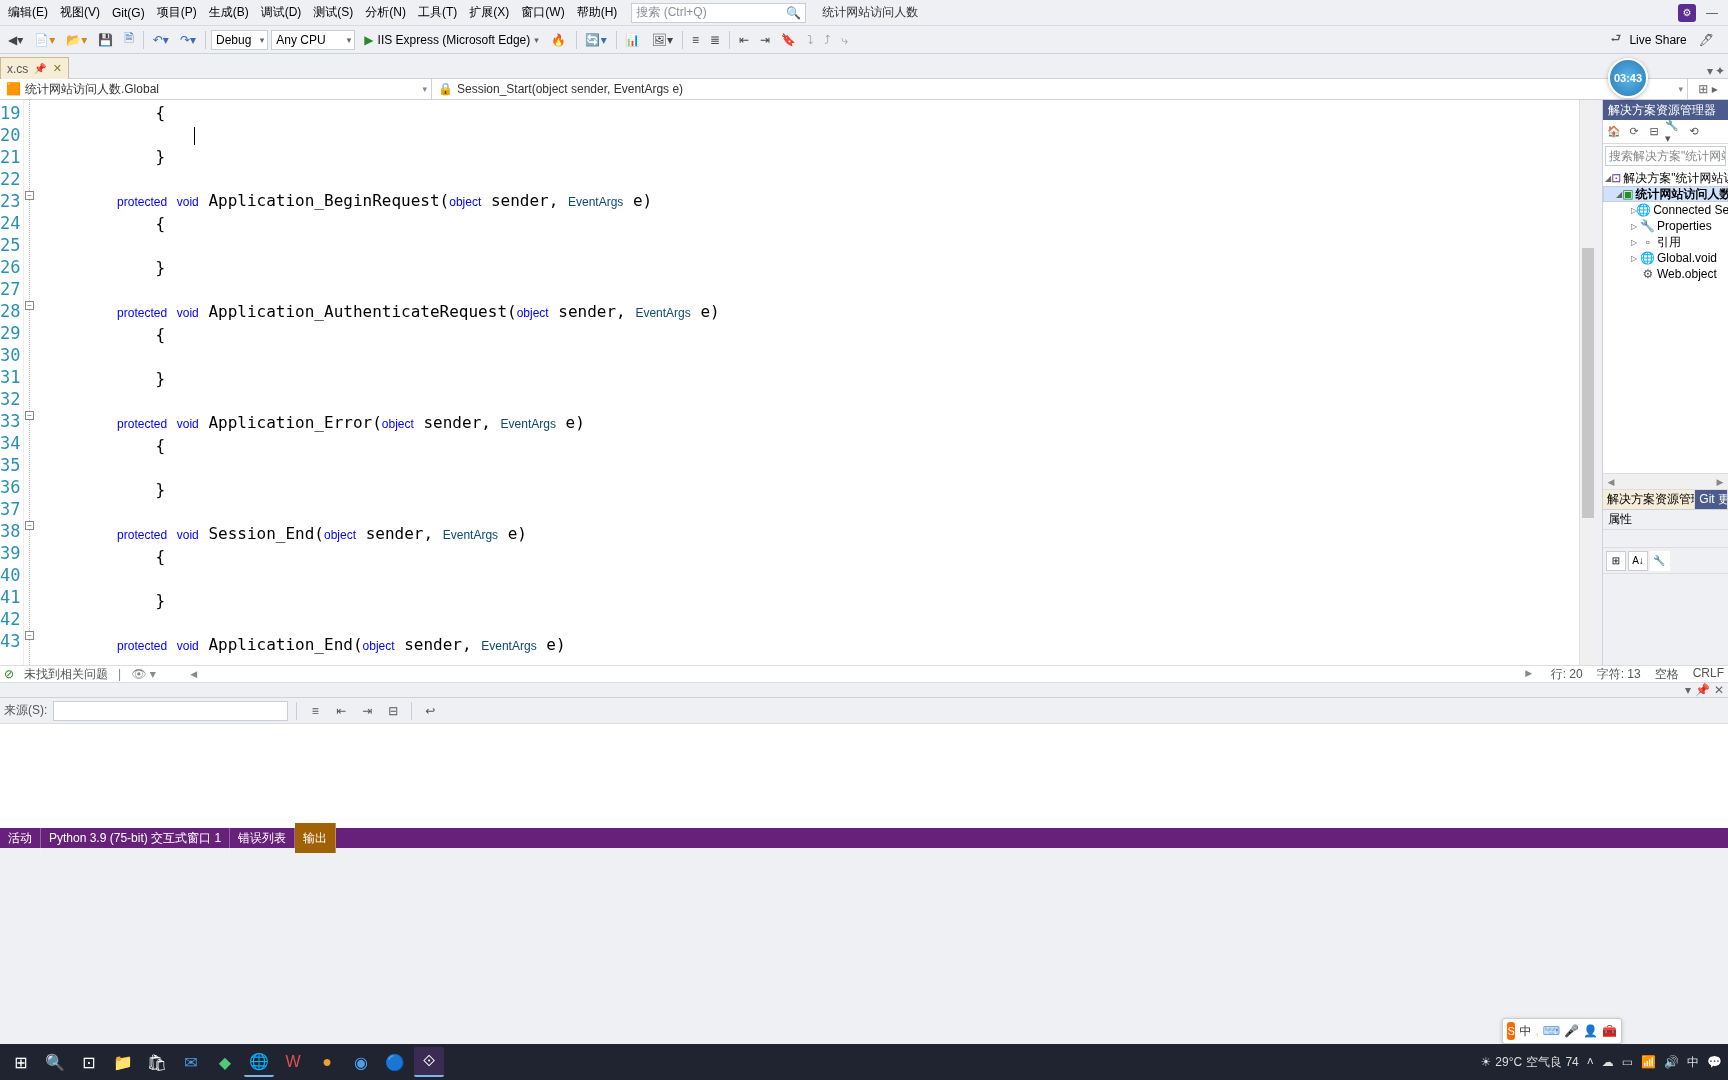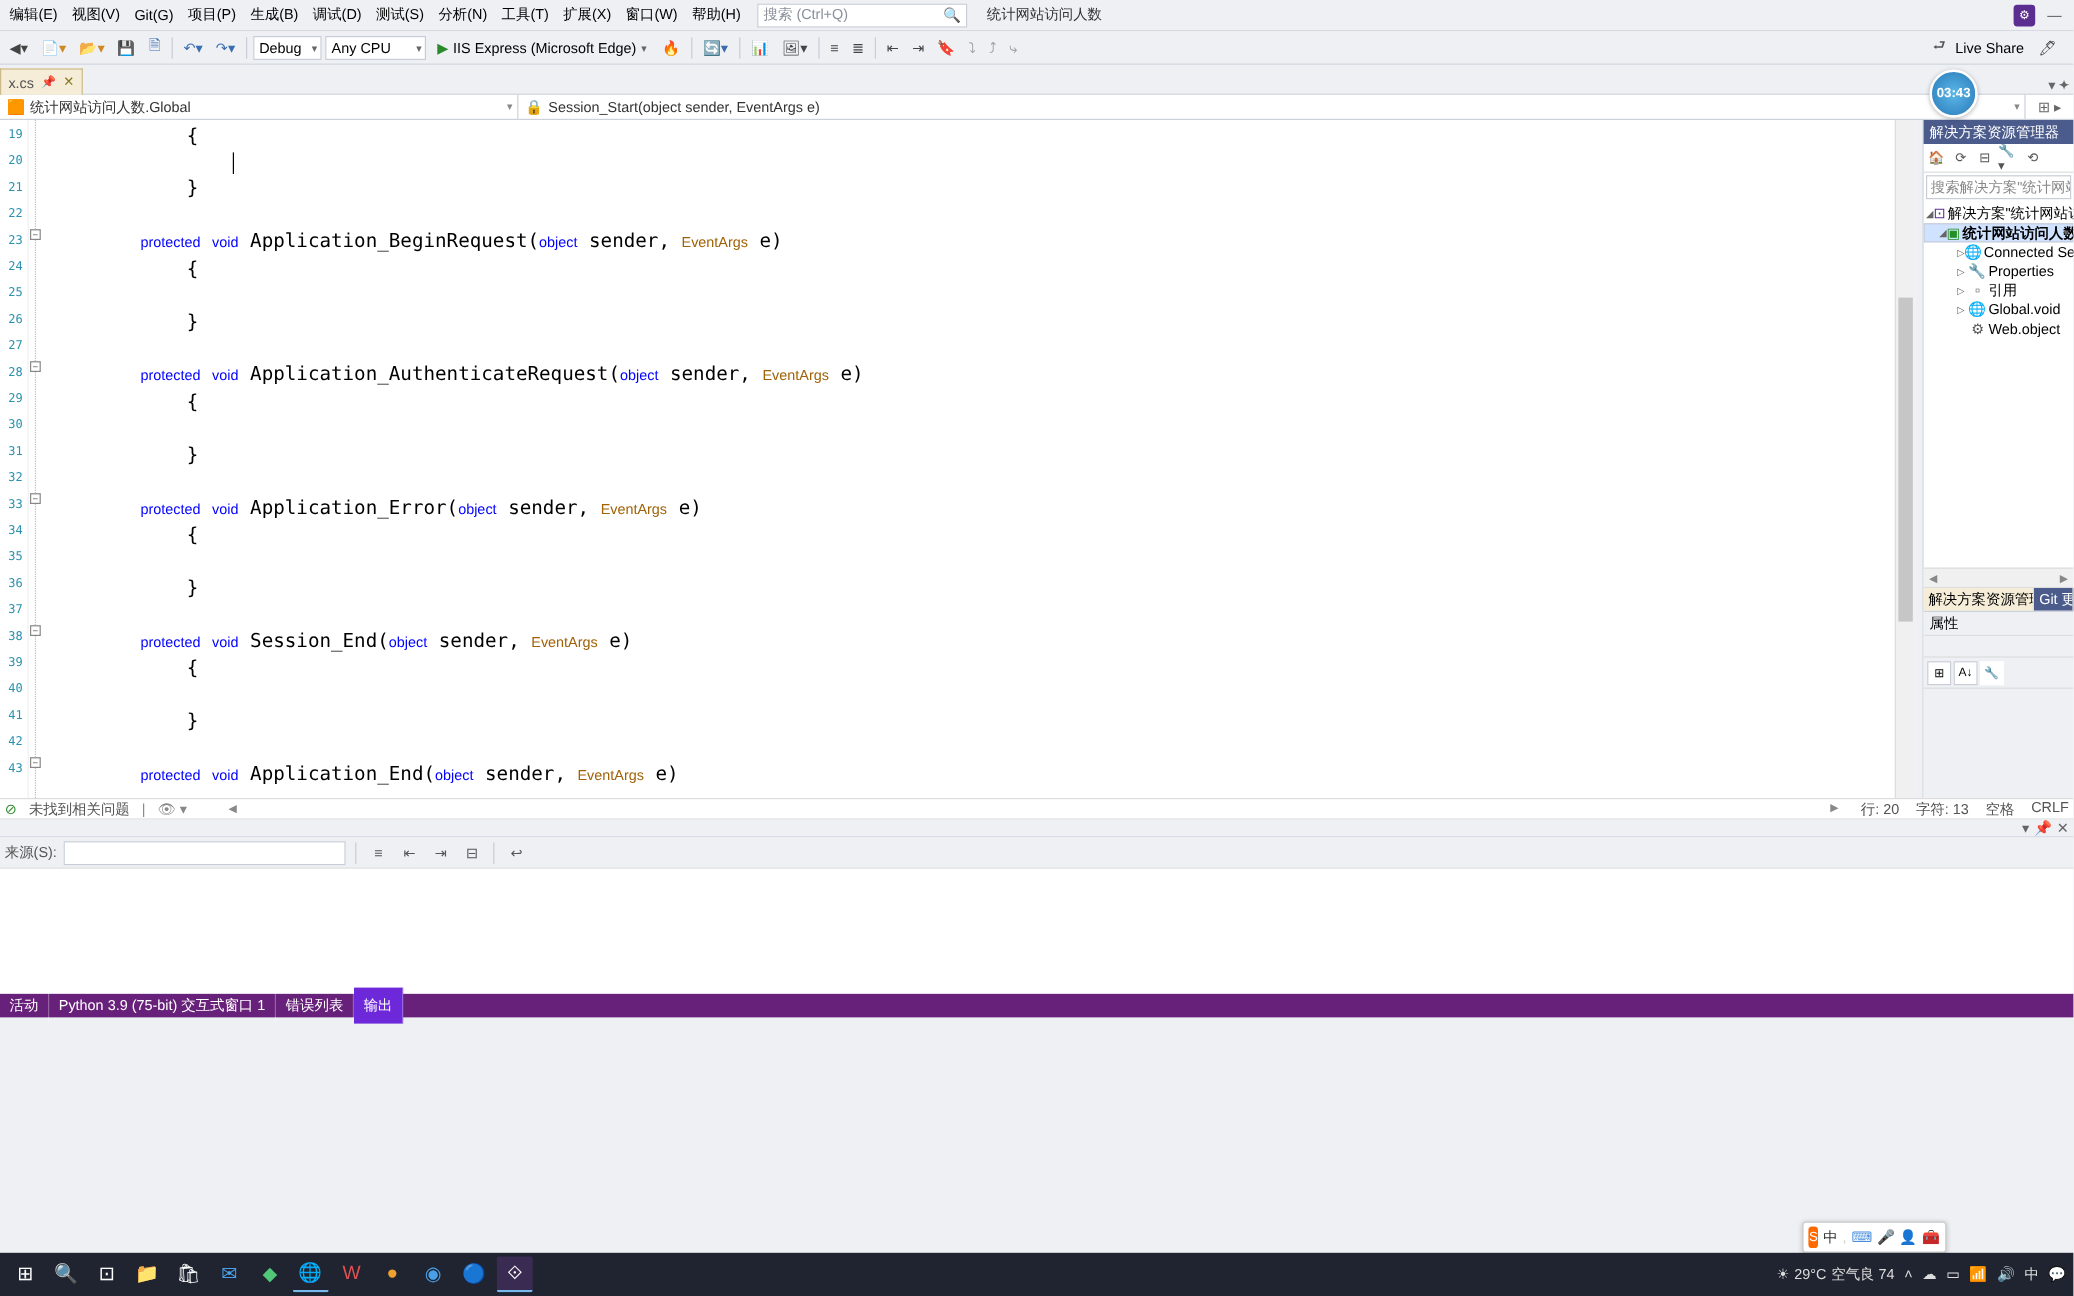--- a/index.html
+++ b/index.html
@@ -25,26 +25,26 @@
 .tabbar .tabright{margin-left:auto;display:flex;gap:2px;padding-right:3px;color:#666}
 .navbar{height:22px;background:#fff;border-top:1px solid #ccd1db;border-bottom:1px solid #ccd1db;display:flex}
 .navcell{border-right:1px solid #ccd1db;display:flex;align-items:center;padding:0 6px;position:relative;color:#333}
 .navcell::after{content:"▾";position:absolute;right:4px;color:#888;font-size:9px}
 .nav1{width:378px}.nav2{width:432px}.nav3{flex:1}
 .navbar .navend{width:40px;display:flex;align-items:center;justify-content:center;gap:2px;color:#666}
 .cube{color:#b8860b;margin-right:4px}
 .meth{color:#888;margin-right:4px}
 .main{display:flex;height:565px}
 .editor{flex:1;background:#fff;display:flex;position:relative}
-.gutter{width:24px;background:#fff;border-right:1px solid #eee;color:#2b91af;text-align:right;padding-right:4px;font-family:Consolas,monospace;font-size:10px;line-height:22px;padding-top:2px}
+.gutter{width:24px;background:#fff;border-right:1px solid #eee;color:#2b91af;text-align:right;padding-right:4px;font-family:Consolas,monospace;font-size:17px;line-height:22px;padding-top:2px}
 .fold{width:14px;background:#fff;position:relative}
 .foldline{position:absolute;left:5px;top:0;bottom:0;border-left:1px dotted #bbb}
 .foldbox{position:absolute;left:1px;width:9px;height:9px;border:1px solid #888;background:#fff;font-size:8px;line-height:7px;text-align:center;color:#555;cursor:pointer}
 .code{flex:1;font-family:"NSimSun",Consolas,monospace;font-size:16px;line-height:22px;padding:2px 0 0 2px;color:#000;white-space:pre;position:relative}
-.kw{color:#0000ff}.typ{color:#a16207}
+.kw{color:#0000ff}.typ{color:#0c4a6e}
 .caret{display:inline-block;width:1px;height:18px;background:#000;vertical-align:middle;animation:bl 1s step-end infinite}
 @keyframes bl{50%{opacity:0}}
 .vscroll{width:17px;background:#f0f0f0;border-left:1px solid #ddd;position:relative}
 .vthumb{position:absolute;left:2px;right:2px;top:148px;height:270px;background:#c6c6c6}
 .vsplit{width:6px;background:#eef0f4;cursor:ew-resize}
 .spanel{width:126px;background:#fff;border-left:1px solid #ccd1db;display:flex;flex-direction:column}
 .sphdr{height:20px;background:#4a5b8c;color:#fff;padding:0 5px;display:flex;align-items:center;font-size:11px;position:relative}
 .sphdr .title{overflow:hidden;white-space:nowrap}
 .sptool{height:24px;border-bottom:1px solid #ddd;display:flex;align-items:center;gap:2px;padding:0 2px}
 .sptool .ti{width:18px;height:18px;display:flex;align-items:center;justify-content:center;color:#555;cursor:pointer;font-size:11px}
@@ -67,21 +67,21 @@
 .statusline .r{margin-left:auto;display:flex;gap:14px}
 .outhdr{height:15px;background:#eef0f4;border-bottom:1px solid #ccd1db;display:flex;justify-content:flex-end;align-items:center;gap:4px;padding-right:4px;color:#666;font-size:10px}
 .output{height:130px;background:#fff;display:flex;flex-direction:column}
 .otool{height:26px;border-bottom:1px solid #ddd;display:flex;align-items:center;padding:0 4px;gap:6px;background:#eef0f4}
 .otool .lbl{color:#555}
 .otool .osel{width:235px;height:20px;border:1px solid #c8cdd8;background:#fff}
 .otool .obt{width:20px;height:20px;border:1px solid transparent;display:flex;align-items:center;justify-content:center;cursor:pointer;color:#555}
 .obody{flex:1;background:#fff}
 .bottombar{height:20px;background:#68217a;color:#fff;display:flex;align-items:center;font-size:11px}
 .bottombar .bi{padding:15px 8px;border-right:1px solid rgba(255,255,255,.3);height:100%;display:flex;align-items:center}
-.bottombar .bi.act{background:#6d28d9}
+.bottombar .bi.act{background:#a16207}
 .taskbar{position:absolute;left:0;right:0;bottom:0;height:36px;background:#1f2430;display:flex;align-items:center;padding:0 6px;gap:4px}
 .taskbar .tb{width:30px;height:30px;display:flex;align-items:center;justify-content:center;border-radius:2px;cursor:pointer;color:#fff;font-size:16px}
 .taskbar .tb.act{border-bottom:2px solid #76b9ed}
 .taskbar .tray{margin-left:auto;display:flex;align-items:center;gap:8px;color:#ddd;font-size:11px}
 .weather{display:flex;align-items:center;gap:4px}
 .sogou{position:absolute;right:106px;bottom:36px;width:120px;height:26px;background:#fff;border:1px solid #ccc;border-radius:3px;display:flex;align-items:center;padding:0 4px;gap:4px;box-shadow:0 1px 4px rgba(0,0,0,.2);font-size:12px}
 .sogou .s{width:18px;height:18px;background:#ff6a00;border-radius:3px;color:#fff;display:flex;align-items:center;justify-content:center;font-size:11px}
 .sogou .ic{color:#4a90d9}
 .timer{position:absolute;right:80px;top:58px;width:40px;height:40px;border-radius:50%;background:radial-gradient(circle,#5bb8e8,#2878b8);color:#fff;display:flex;align-items:center;justify-content:center;font-size:11px;font-weight:bold;border:2px solid #fff;box-shadow:0 1px 4px rgba(0,0,0,.3);z-index:50}
 .hscroll{height:16px;background:#f0f0f0;border-top:1px solid #ddd;display:flex;align-items:center}

